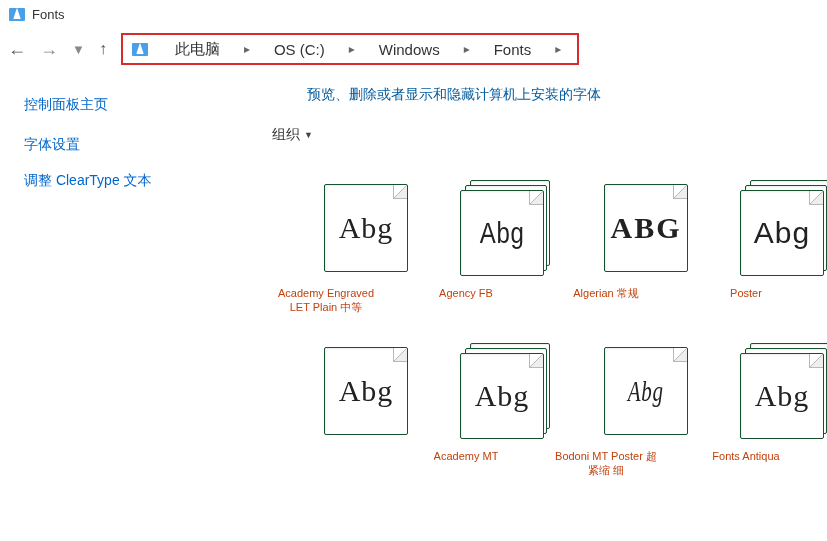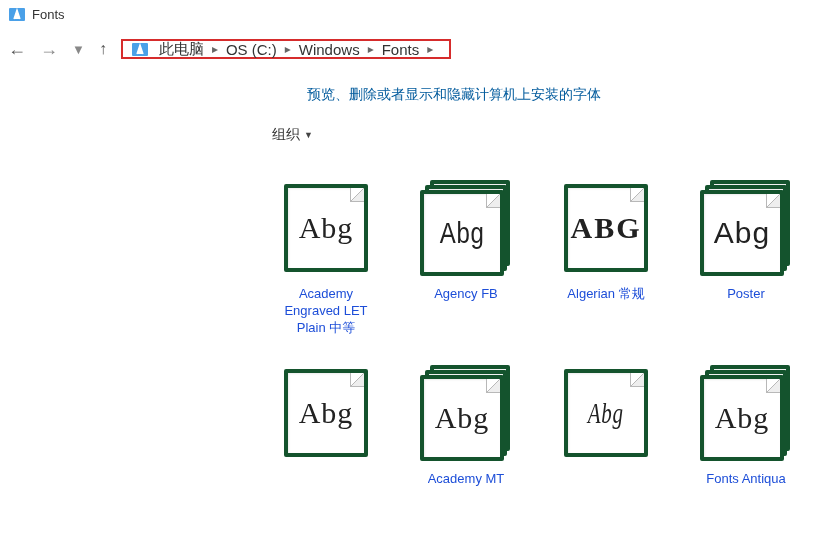--- a/index.html
+++ b/index.html
@@ -45,21 +45,22 @@
     line-height: 1;
   }
   .nav-arrows .back { color: #555; }
   .nav-arrows .chev { font-size: 13px; }
   .nav-arrows .up { font-size: 16px; color:#555; }
   .addrbox {
     display: flex;
     align-items: center;
     border: 2px solid #d62c2c;
     padding: 4px 8px;
-    height: 20px;
+    height: 32px;
+    gap: 16px;
   }
   .addrbox .folder-icon {
     width: 18px; height: 18px;
     margin-right: 10px;
   }
   .crumb {
     color: #333;
     font-size: 15px;
   }
   .crumb-sep {
@@ -128,46 +129,47 @@
   }
   .font-thumb {
     position: relative;
     width: 92px;
     height: 96px;
     margin-bottom: 10px;
   }
   .page {
     position: absolute;
     background: #fff;
-    border: 4px solid #14532d;
+    border: 1px solid #14532d;
     border-radius: 2px;
     box-shadow: 1px 1px 2px rgba(0,0,0,0.08) inset;
     display:flex;
     align-items:center;
     justify-content:center;
+    margin-left:40px;
   }
   .stack .page.back { left:10px; top:0; width:80px; height:86px; }
   .stack .page.mid  { left:5px; top:5px; width:82px; height:86px; }
   .stack .page.front{ left:0; top:10px; width:84px; height:86px; }
   .single .page.front { left:4px; top:4px; width:84px; height:88px; }
   .page.front .corner {
     position:absolute; top:0; right:0;
     width:14px; height:14px;
     background: linear-gradient(135deg, #fff 0%, #fff 48%, #b8b8b8 50%, #eee 52%, #eee 100%);
     border-left: 1px solid #b8b8b8;
     border-bottom: 1px solid #b8b8b8;
   }
   .sample {
     font-size: 30px;
     color: #222;
     letter-spacing: 1px;
   }
   .font-name {
-    font-size: 13px;
-    color: #1d4ed8;
+    font-size: 11px;
+    color: #c2410c;
     line-height: 1.3;
     max-height: 52px;
     overflow: hidden;
   }
   .row2 { margin-top: 8px; }
   
   .f-academy { font-family: "Times New Roman", serif; font-weight:300; }
   .f-agency  { font-family: Arial, sans-serif; transform: scaleX(0.8); }
   .f-algerian{ font-family: "Times New Roman", serif; font-weight:700; letter-spacing:2px; font-variant: small-caps; }
   .f-arial   { font-family: Arial, sans-serif; }
@@ -208,20 +210,23 @@
     <span class="crumb-sep">▸</span>
     <span class="crumb">Windows</span>
     <span class="crumb-sep">▸</span>
     <span class="crumb">Fonts</span>
     <span class="crumb-sep">▸</span>
   </div>
 </div>
 
 <div class="body">
   <div class="sidebar">
+    <div class="side-link primary">控制面板主页</div>
+    <div class="side-link">字体设置</div>
+    <div class="side-link">调整 ClearType 文本</div>
   </div>
 
   <div class="main">
     <div class="heading">预览、删除或者显示和隐藏计算机上安装的字体</div>
 
     <div class="toolbar">
       <div class="drop">
         <span>组织</span>
         <span class="tri">▼</span>
       </div>
@@ -289,20 +294,21 @@
           </div>
           <div class="font-name">Academy MT</div>
         </div>
         <div class="font-item">
           <div class="font-thumb single">
             <div class="page front">
               <div class="corner"></div>
               <div class="sample f-bodonip">Abg</div>
             </div>
           </div>
+          <div class="font-name">Bodoni MT Poster 超紧缩 细</div>
         </div>
         <div class="font-item">
           <div class="font-thumb stack">
             <div class="page back"></div>
             <div class="page mid"></div>
             <div class="page front">
               <div class="corner"></div>
               <div class="sample f-book">Abg</div>
             </div>
           </div>

